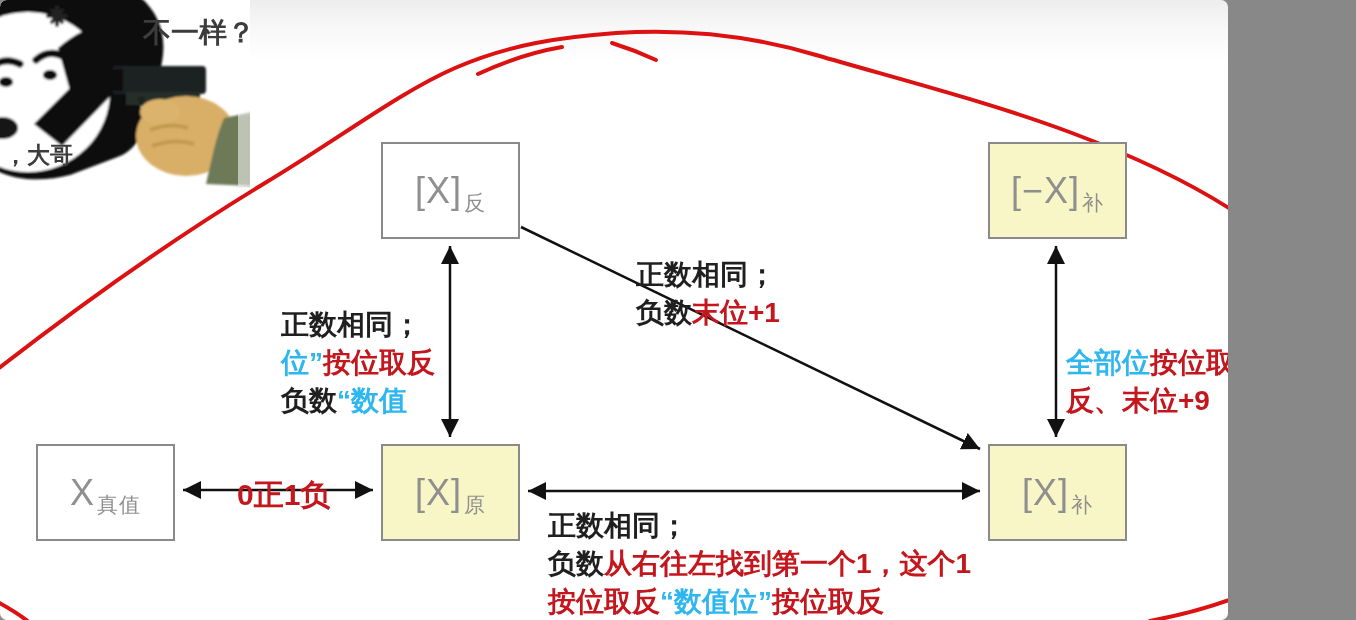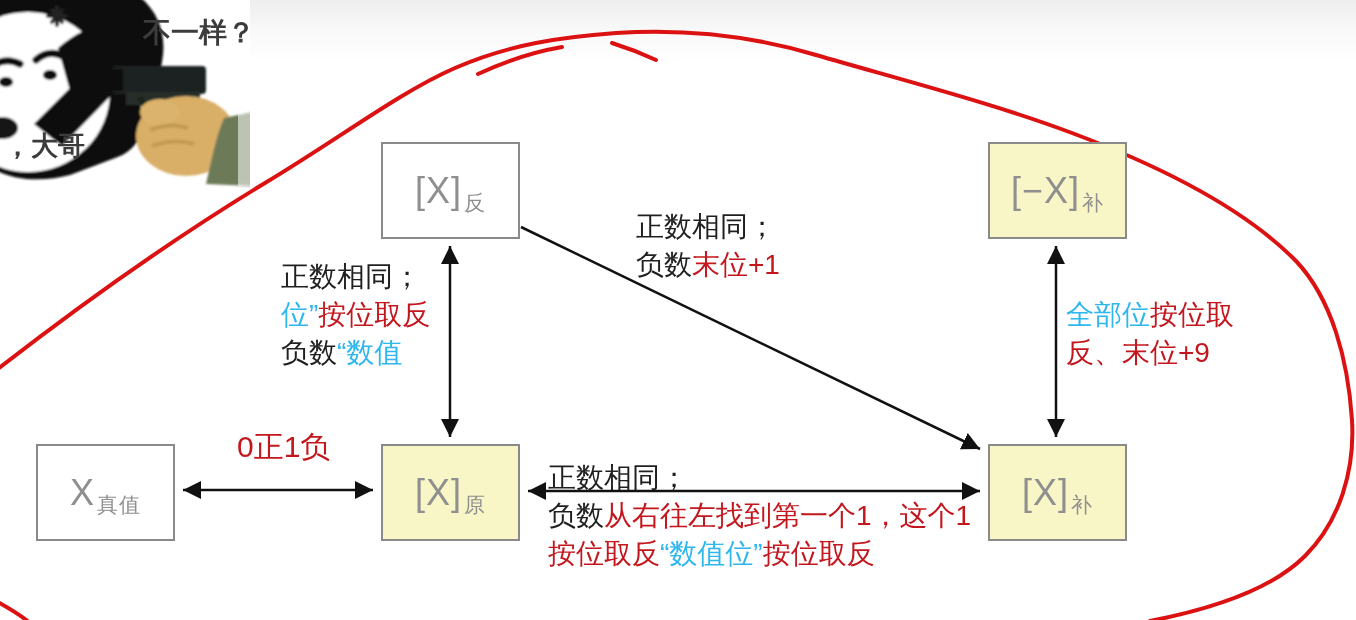--- a/index.html
+++ b/index.html
@@ -1,50 +1,51 @@
 <!DOCTYPE html>
 <html><head>
 <meta charset="utf-8">
 <style>
   html,body{margin:0;padding:0;background:#888;}
   .canvas{
-    position:relative;width:1356px;height:620px;overflow:hidden;
+    position:relative;width:1228px;height:620px;overflow:hidden;
     background:linear-gradient(180deg,#ededed 0%,#f8f8f8 28px,#ffffff 62px);
     font-family:"Liberation Sans","DejaVu Sans",sans-serif;
+    border-radius:7px;
   }
   
   .node{
     position:absolute;width:139px;height:97px;box-sizing:border-box;
     border:2px solid #8a8a8a;display:flex;align-items:center;justify-content:center;
     color:#8f8f8f;font-weight:400;letter-spacing:1px;
   }
   .node .main{font-size:36px;line-height:1;}
   .node .sub{font-size:21px;line-height:1;position:relative;top:12px;margin-left:2px;}
   .node-fan   {left:381px;top:142px;background:#ffffff;}
   .node-negbu {left:988px;top:142px;background:#f8f5c6;}
   .node-zhen  {left:36px; top:444px;background:#ffffff;}
   .node-yuan  {left:381px;top:444px;background:#f8f5c6;}
   .node-bu    {left:988px;top:444px;background:#f8f5c6;}
   
-  .note{position:absolute;font-weight:400;font-size:28px;line-height:38px;white-space:nowrap;}
+  .note{position:absolute;font-weight:700;font-size:28px;line-height:38px;white-space:nowrap;margin-top:48px;}
   .note-left    {left:281px;top:258px;}
   .note-diag    {left:636px;top:208px;}
   .note-right   {left:1066px;top:296px;}
   .note-sign    {left:237px;top:428px;font-size:30px;}
   .note-bottom  {left:548px;top:459px;}
   .seg-black{color:#1f1f1f;}
   .seg-red{color:#c3161d;}
   .seg-cyan{color:#2eb6ef;}
   
   .overlay{position:absolute;left:0;top:0;pointer-events:none;}
   
   .meme{position:absolute;left:0;top:0;width:250px;height:190px;}
   .meme-caption{position:absolute;color:#3c3c3c;font-weight:700;white-space:nowrap;}
   .meme-caption-top{left:143px;top:14px;font-size:28px;}
-  .meme-caption-bottom{left:4px;top:128px;font-size:27px;}
+  .meme-caption-bottom{left:4px;top:140px;font-size:23px;}
 </style>
 </head>
 <body>
 
 <div class="canvas">
 
   <div class="meme">
     <svg width="250" height="190" viewBox="0 0 250 190">
       <defs>
         <filter id="soft">

